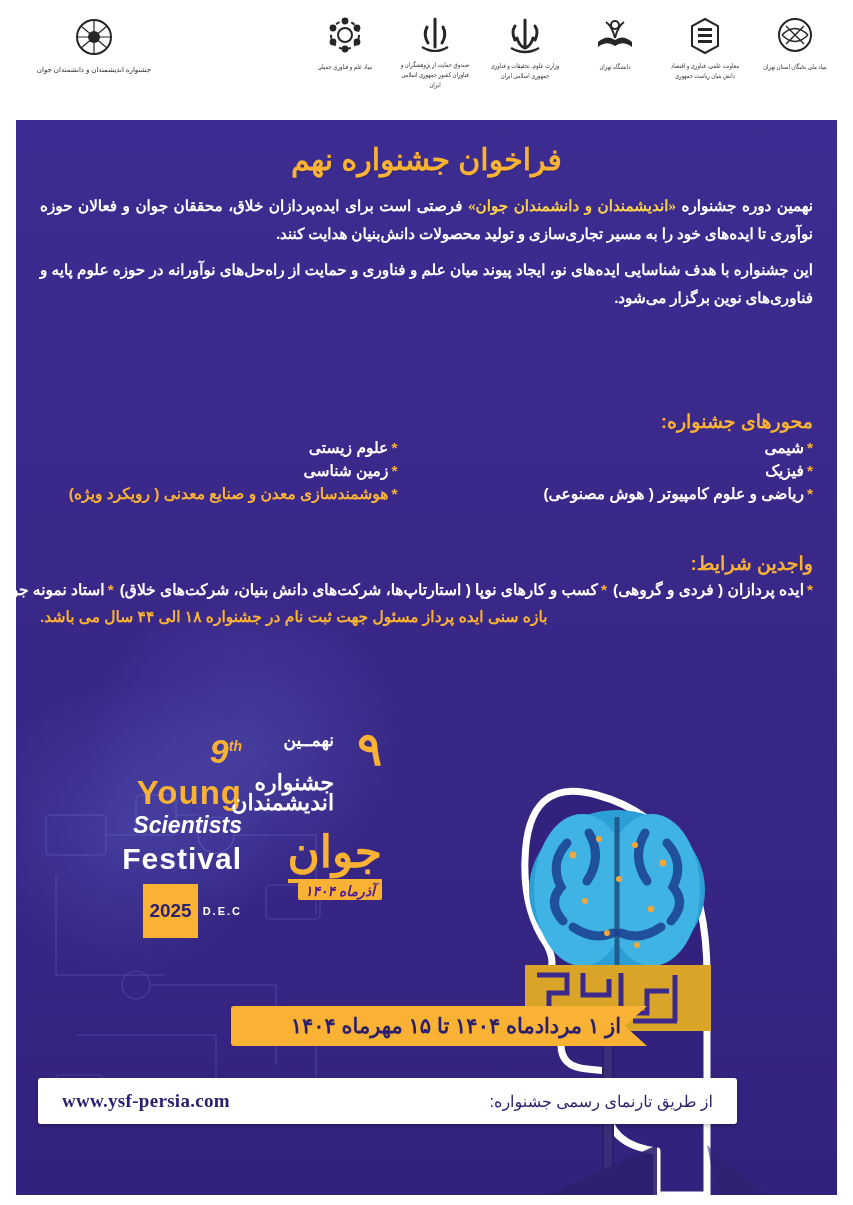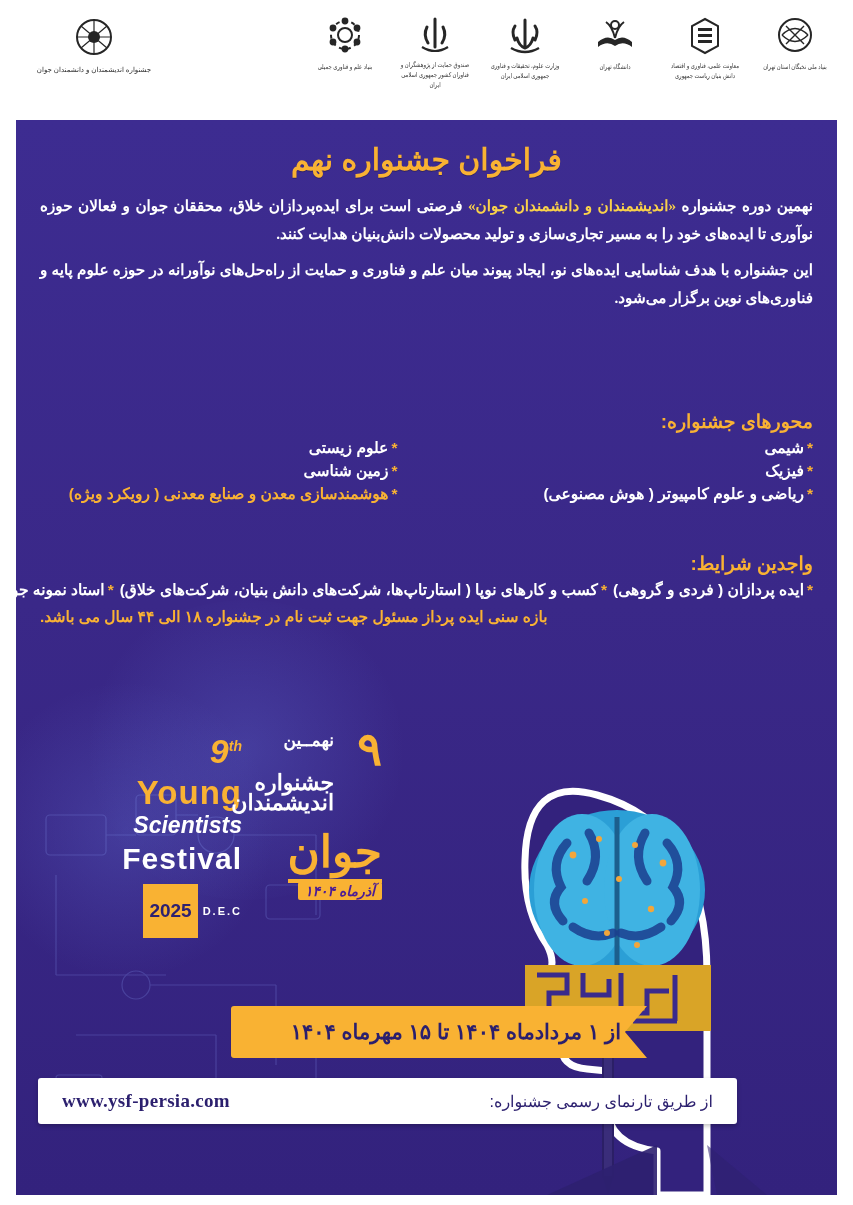--- a/index.html
+++ b/index.html
@@ -268,21 +268,21 @@
   
   .reg-label {
     position: absolute;
     top: 892px; right: 330px;
     color: #ffffff; font-size: 16px; font-weight: bold;
   }
   .reg-ribbon {
     position: absolute;
     top: 886px;
     right: 190px;
-    height: 52px;
+    height: 40px;
     background: #f9b233;
     display: flex;
     align-items: center;
     padding: 0 26px 0 60px;
     color: #2b1f6e;
     font-size: 21px;
     font-weight: bold;
     border-radius: 3px 0 0 3px;
     box-shadow: 0 2px 4px rgba(0,0,0,.25);
     clip-path: polygon(0 0, 100% 0, calc(100% - 22px) 50%, 100% 100%, 0 100%);

